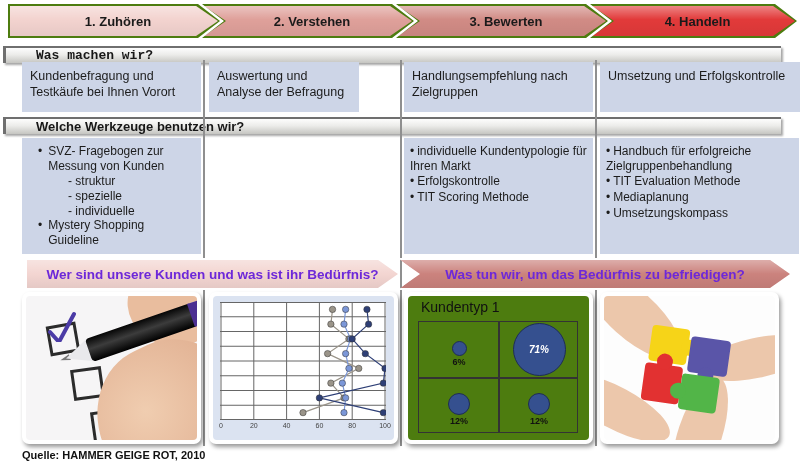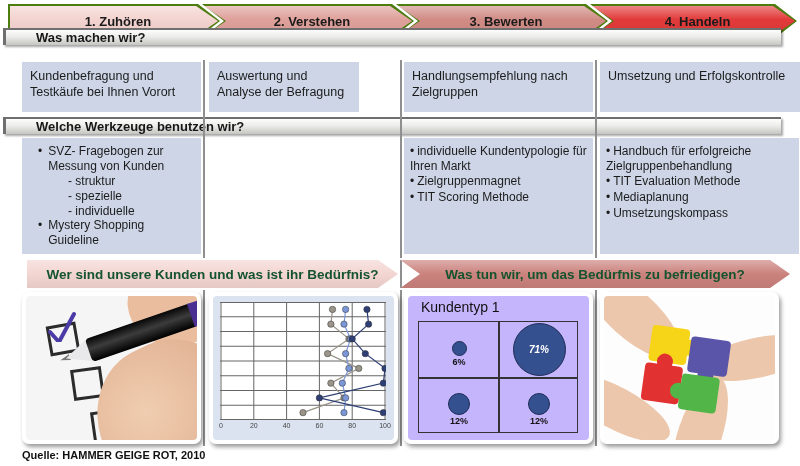--- a/index.html
+++ b/index.html
@@ -42,21 +42,21 @@
   
   .banner{position:absolute;top:258px;height:32px;background:#fff;
           filter:drop-shadow(1px 2px 2px rgba(90,60,60,.5));}
   .banner.flat {clip-path:polygon(0 0,calc(100% - 20px) 0,100% 50%,calc(100% - 20px) 100%,0 100%);}
   .banner.notch{clip-path:polygon(0 0,calc(100% - 20px) 0,100% 50%,calc(100% - 20px) 100%,0 100%,20px 50%);}
   .banner::before{content:"";position:absolute;inset:2px;background-color:var(--c);
           background-image:linear-gradient(rgba(255,255,255,.35),rgba(255,255,255,0) 50%,rgba(0,0,0,.06));}
   .banner.flat::before {clip-path:polygon(0 0,calc(100% - 20px) 0,100% 50%,calc(100% - 20px) 100%,0 100%);}
   .banner.notch::before{clip-path:polygon(0 0,calc(100% - 20px) 0,100% 50%,calc(100% - 20px) 100%,0 100%,20px 50%);}
   .banner span{position:absolute;inset:0;display:flex;align-items:center;justify-content:center;
-          font-size:13.5px;font-weight:bold;color:#14532d;}
+          font-size:13.5px;font-weight:bold;color:#6d28d9;}
 
   
   .frame{position:absolute;top:292px;height:152px;background:#fff;border-radius:7px;
          box-shadow:2px 3px 4px rgba(0,0,0,.4);padding:4px;box-sizing:border-box;}
   .frame .inner{position:relative;width:100%;height:100%;border-radius:4px;overflow:hidden;}
 
   
   .paper{background:#f6f5f6;}
   .chkbox{position:absolute;width:24px;height:24px;border:3px solid #2b2b2b;background:transparent;}
   .finger{position:absolute;right:-55px;bottom:-70px;width:150px;height:170px;border-radius:45%;
@@ -72,21 +72,21 @@
         background:linear-gradient(#050505,#3c3c3c 45%,#000);}
   .pen .ring{position:absolute;right:10px;top:0;bottom:0;width:7px;background:#cfcfd2;}
   .pen .cap{position:absolute;right:-6px;top:0;width:24px;height:24px;border-radius:0 12px 12px 0;background:#4b2e91;}
 
   
   .chart-bg{background:#dbe3f1;}
   .xlabels{position:absolute;left:7px;top:126px;width:166px;height:12px;}
   .xlabels span{position:absolute;font-size:7px;color:#444;transform:translateX(-50%);}
 
   
-  .kt-bg{background:#c4b5fd;}
+  .kt-bg{background:#4d7c0f;}
   .kt-title{position:absolute;left:13px;top:3px;font-size:14px;color:#111;}
   .kt-grid{position:absolute;left:10px;top:25px;width:160px;height:112px;border:1.5px solid #333;box-sizing:border-box;}
   .kt-grid .vline{position:absolute;left:50%;top:0;bottom:0;width:1.5px;background:#333;}
   .kt-grid .hline{position:absolute;top:50%;left:0;right:0;height:1.5px;background:#333;}
   .kt-circle{position:absolute;border-radius:50%;background:#35508f;border:1.5px solid #1e2d55;
              display:flex;align-items:center;justify-content:center;box-sizing:border-box;font-style:italic;}
   .kt-circle .in{color:#fff;font-weight:bold;font-size:10px;}
   .kt-label{position:absolute;font-size:9px;font-weight:bold;color:#111;transform:translateX(-50%);}
 
   
@@ -103,21 +103,21 @@
   <div class="step-arrow notch" style="left: 202px; width: 212px; --c: #dfa09a;">
       <span>2. Verstehen</span>
     </div>
   <div class="step-arrow notch" style="left: 396px; width: 212px; --c: #d18b85;">
       <span>3. Bewerten</span>
     </div>
   <div class="step-arrow notch" style="left: 590px; width: 207px; --c: #e23a3a;">
       <span>4. Handeln</span>
     </div>
 
-  <div class="section-bar" style="top:28px;">Was machen wir?</div>
+  <div class="section-bar" style="top:46px;font-family:Liberation Mono, monospace;">Was machen wir?</div>
 
   <div class="info-box" style="left:22px;width:179px;">Kundenbefragung und Testkäufe bei Ihnen Vorort</div>
   <div class="info-box" style="left:209px;width:150px;">Auswertung und Analyse der Befragung</div>
   <div class="info-box" style="left:404px;width:189px;">Handlungsempfehlung nach Zielgruppen</div>
   <div class="info-box" style="left:600px;width:202px;">Umsetzung und Erfolgskontrolle</div>
 
   <div class="section-bar" style="top:117px;">Welche Werkzeuge benutzen wir?</div>
 
   <div class="tools-box hang" style="left:22px;width:179px;">
       <div class="tool-item">
@@ -127,21 +127,21 @@
       <div class="tool-sub">- struktur</div>
       <div class="tool-sub">- spezielle</div>
       <div class="tool-sub">- individuelle</div>
       <div class="tool-item">
         <span class="bullet">•</span>
         <span>Mystery Shopping Guideline</span>
       </div>
     </div>
   <div class="tools-box blocky" style="left:404px;width:189px;">
       <div class="tool-item"><span class="bullet">•</span><span>individuelle Kundentypologie für Ihren Markt</span></div>
-      <div class="tool-item"><span class="bullet">•</span><span>Zielgruppenmagnet</span></div>
+      <div class="tool-item"><span class="bullet">•</span><span>Erfolgskontrolle</span></div>
       <div class="tool-item"><span class="bullet">•</span><span>TIT Scoring Methode</span></div>
     </div>
   <div class="tools-box blocky" style="left:600px;width:199px;">
       <div class="tool-item"><span class="bullet">•</span><span>Handbuch für erfolgreiche Zielgruppenbehandlung</span></div>
       <div class="tool-item"><span class="bullet">•</span><span>TIT Evaluation Methode</span></div>
       <div class="tool-item"><span class="bullet">•</span><span>Mediaplanung</span></div>
       <div class="tool-item"><span class="bullet">•</span><span>Umsetzungskompass</span></div>
     </div>
 
   <div class="col-divider" style="left:203px;"></div>

